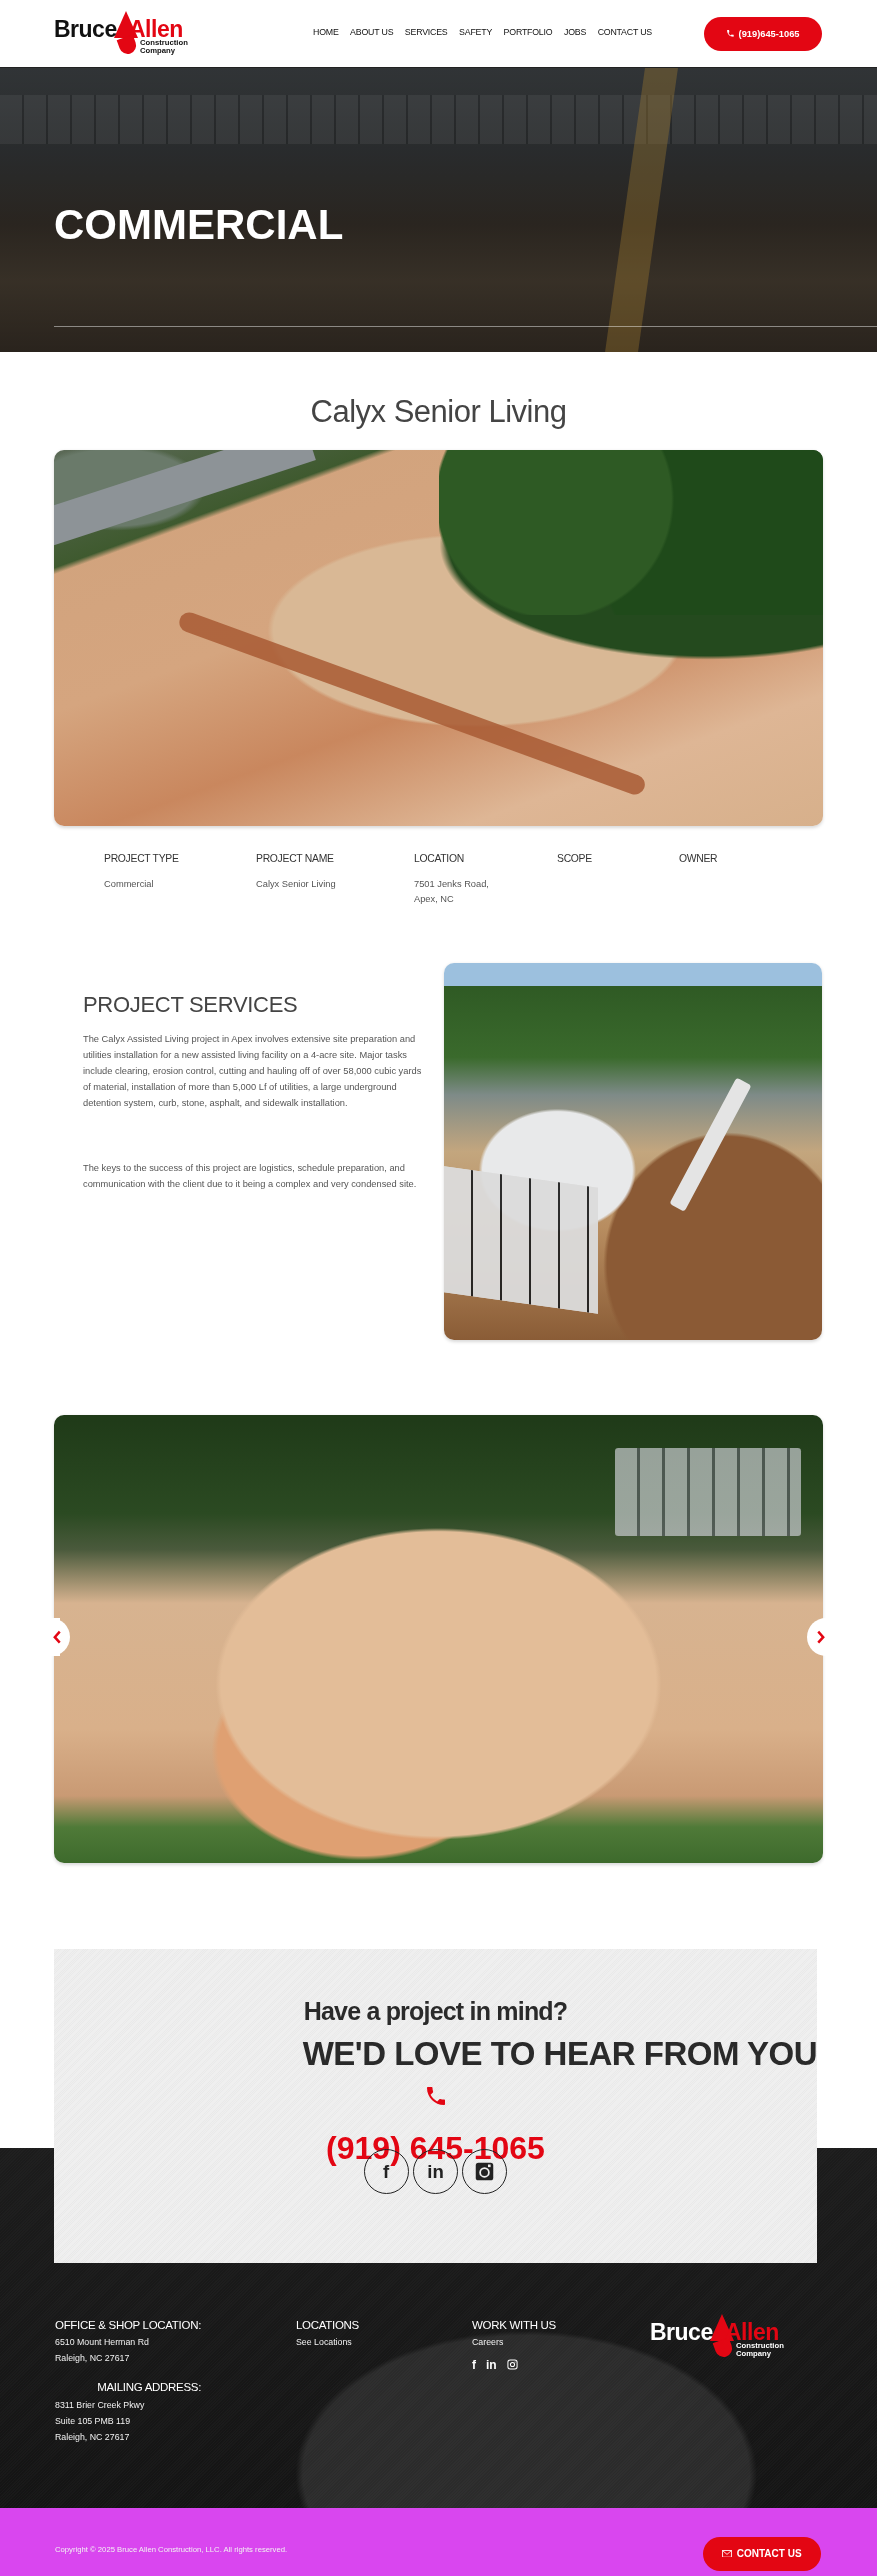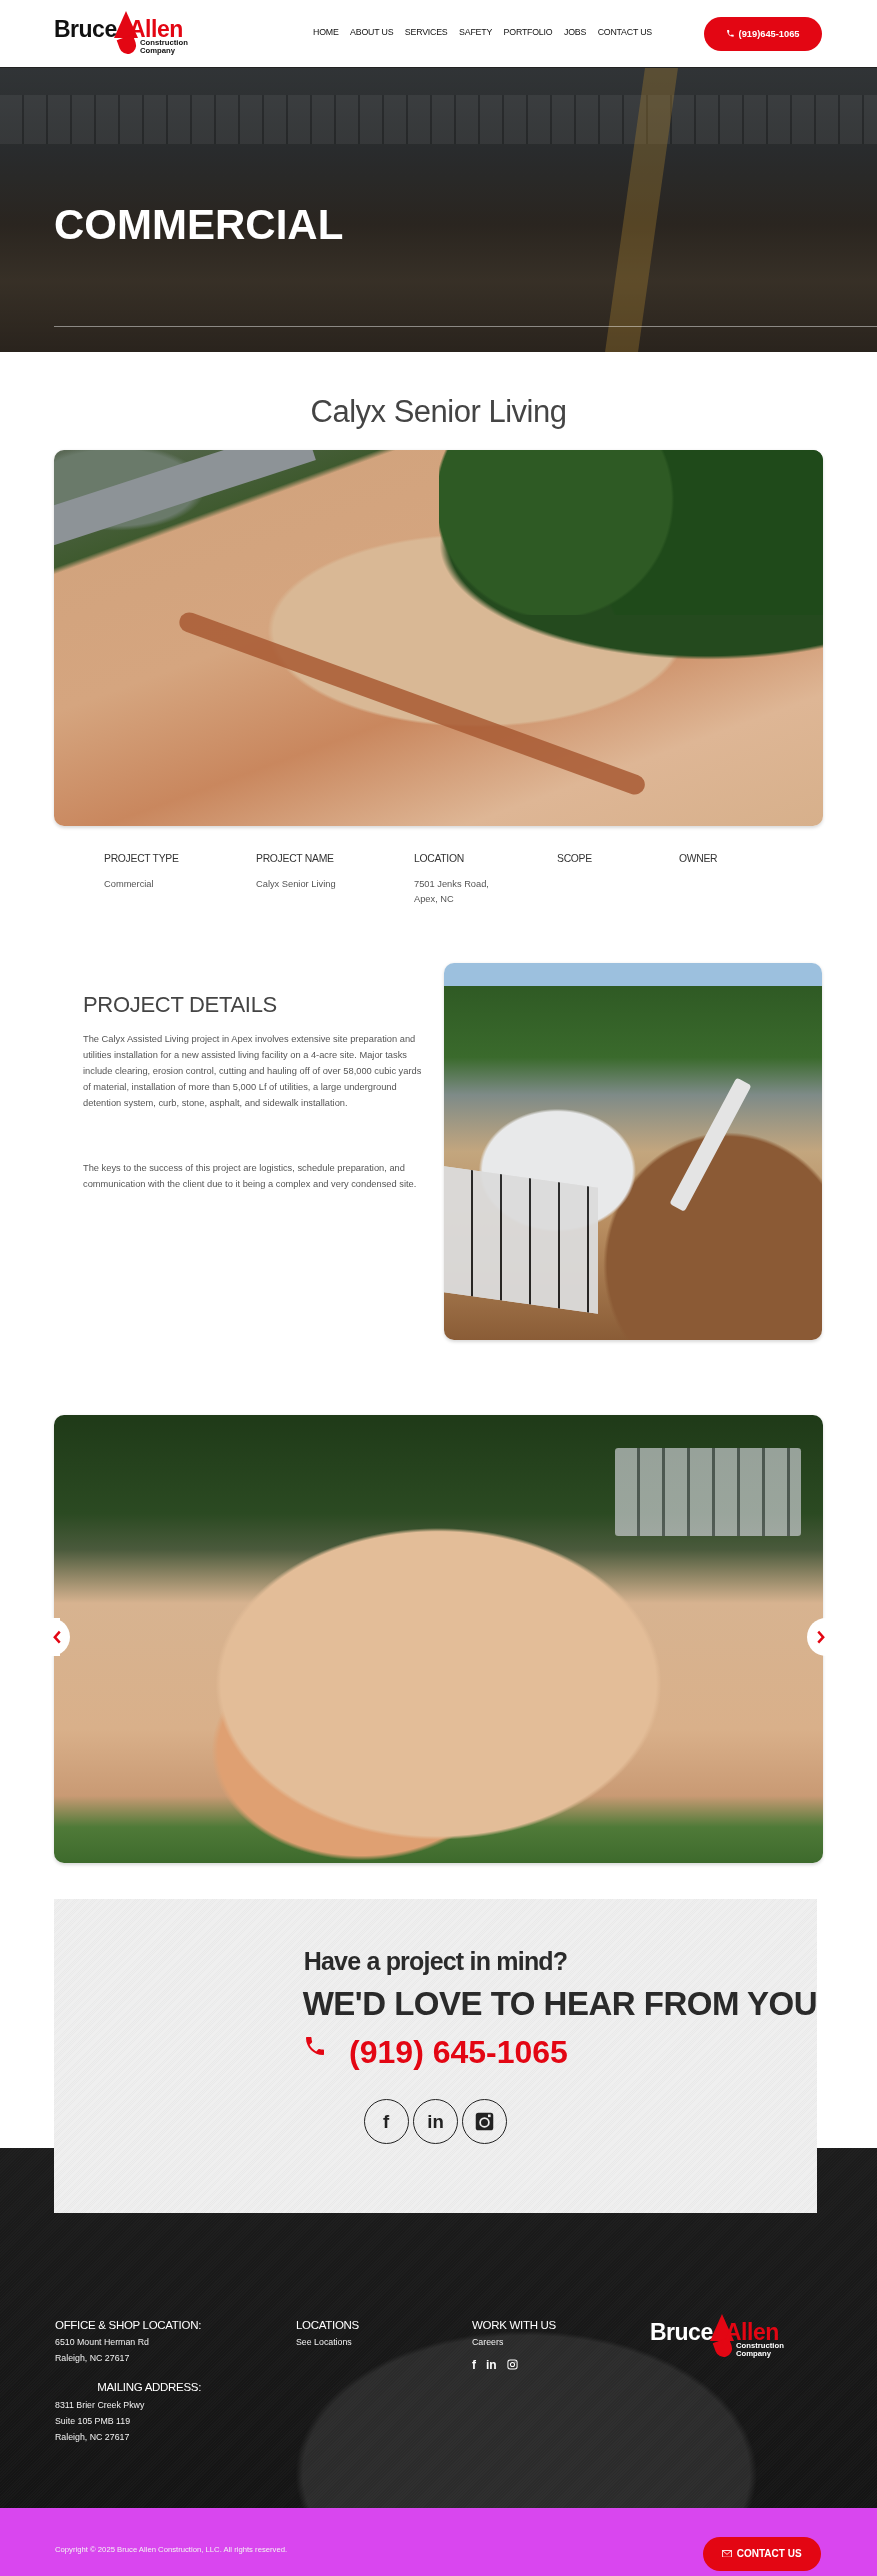--- a/index.html
+++ b/index.html
@@ -78,25 +78,25 @@
   .arrow-left { left: 43px; top: 1618px; border-radius: 0 19px 19px 0; width: 27.4px; }
   .arrow-right { left: 807px; top: 1618px; border-radius: 19px 0 0 19px; width: 27.4px; }
   .arrow-left::before { content: ""; position: absolute; left: 0; top: 0; width: 16.5px; height: 38px; background: #fff; }
 
   
   .footer-bg { position: absolute; top: 2148px; left: 0; width: 877px; height: 362px;
     background:
       repeating-linear-gradient(135deg, rgba(255,255,255,0.02) 0 1.1px, transparent 1.1px 2.2px),
       radial-gradient(ellipse at 60% 90%, #2b2b2b 0 30%, transparent 31%),
       linear-gradient(180deg, #1c1c1c, #141414); }
-  .cta { position: absolute; left: 54px; top: 1899px; width: 763px; height: 314px; background: #efefef;
+  .cta { position: absolute; left: 54px; top: 1949px; width: 763px; height: 314px; background: #efefef;
     background-image: repeating-linear-gradient(135deg, rgba(0,0,0,0.025) 0 0.5px, transparent 0.5px 1.6px); }
   .cta .q { position: absolute; top: 48px; left: 0; width: 100%; text-align: center; font: bold 25px "Liberation Sans", sans-serif; color: #2a2a2a; letter-spacing: -0.8px; }
   .cta .big { position: absolute; top: 86px; left: 0; width: 100%; text-align: right; font: bold 33px "Liberation Sans", sans-serif; color: #2a2a2a; letter-spacing: -0.5px; }
-  .cta .phone { position: absolute; top: 135px; left: 0; width: 100%; text-align: center; font: bold 32px "Liberation Sans", sans-serif; color: #e30613; display: flex; justify-content: center; align-items: flex-start; gap: 22px; }
+  .cta .phone { position: absolute; top: 135px; left: 0; width: 100%; text-align: center; font: bold 32px "Liberation Sans", sans-serif; color: #e30613; display: flex; justify-content: center; align-items: center; gap: 22px; flex-direction: column; }
   .socials { position: absolute; top: 200px; left: 0; width: 100%; display: flex; justify-content: center; gap: 4.4px; }
   .soc { width: 45px; height: 45px; border: 1.1px solid #222; border-radius: 50%; display: flex; align-items: center; justify-content: center; font: bold 18.6px "Liberation Sans", sans-serif; color: #222; }
 
   
   .fcol { position: absolute; color: #fff; }
   .fcol .fh { font: 11.5px "Liberation Sans", sans-serif; color: #fff; text-transform: uppercase; letter-spacing: -0.3px; text-align: right; }
   .fcol .fl { font: 8.8px "Liberation Sans", sans-serif; color: #f2f2f2; line-height: 16px; }
   .fcol a { color: #f2f2f2; text-decoration: none; }
   .fsoc { display: flex; gap: 10px; margin-top: 7.7px; align-items: center; }
   .fsoc span { font: bold 12px "Liberation Sans", sans-serif; color: #fff; }
@@ -165,21 +165,21 @@
   <div class="col" style="left:557px;">
     <div class="h">SCOPE</div>
     <div class="v"></div>
   </div>
   <div class="col" style="left:679px;">
     <div class="h">OWNER</div>
     <div class="v"></div>
   </div>
 </div>
 
-<h3 class="details-title">PROJECT DETAILS</h3>
+<h3 class="details-title">PROJECT SERVICES</h3>
 <p class="details-p p1">The Calyx Assisted Living project in Apex involves extensive site preparation and utilities installation for a new assisted living facility on a 4-acre site. Major tasks include clearing, erosion control, cutting and hauling off of over 58,000 cubic yards of material, installation of more than 5,000 Lf of utilities, a large underground detention system, curb, stone, asphalt, and sidewalk installation.</p>
 <p class="details-p p2">The keys to the success of this project are logistics, schedule preparation, and communication with the client due to it being a complex and very condensed site.</p>
 <div class="photo photo2">
   <div class="tank"></div>
   <div class="crane"></div>
 </div>
 
 <div class="photo photo3">
   <div class="houses"></div>
 </div>

